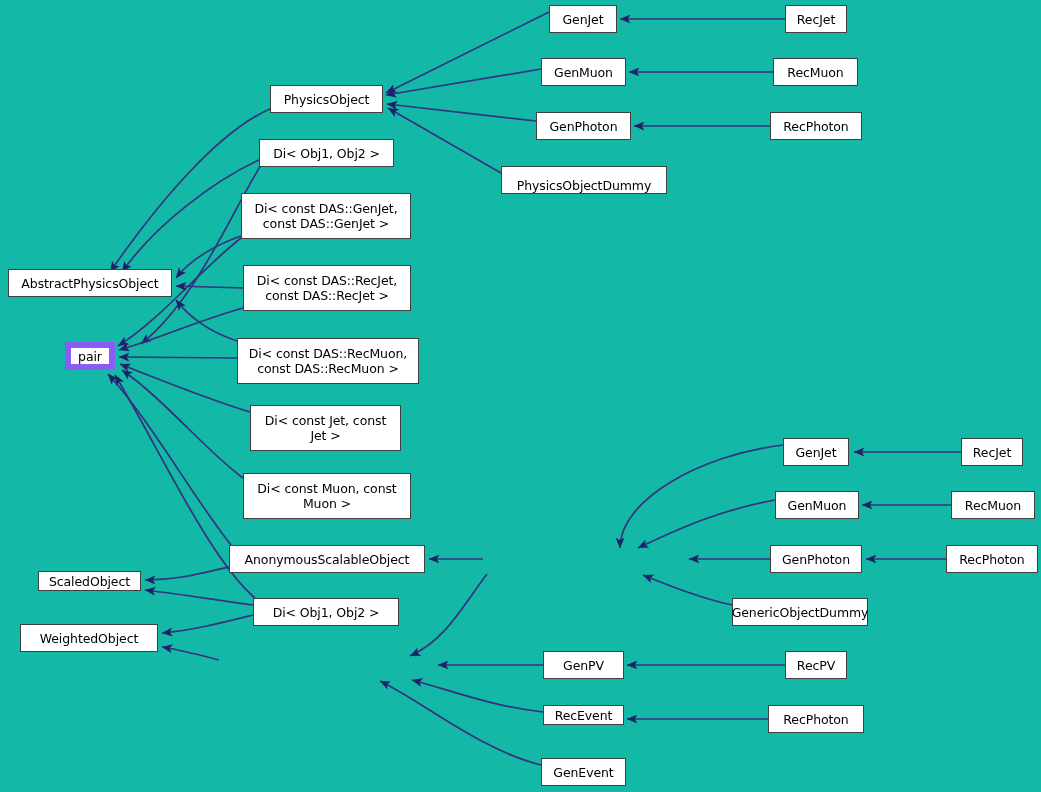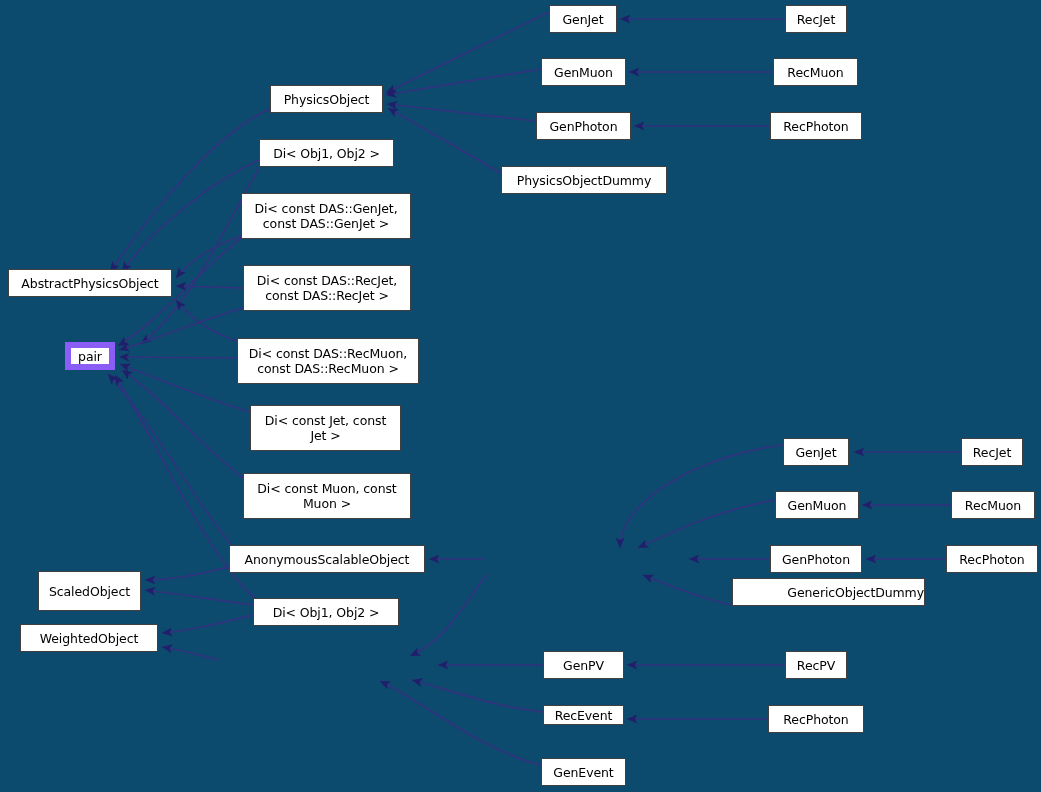--- a/index.html
+++ b/index.html
@@ -7,21 +7,21 @@
     padding: 0;
     background: #ffffff;
   }
   body {
     font-family: "DejaVu Sans", sans-serif;
   }
   #diagram-root {
     position: relative;
     width: 1041px;
     height: 792px;
-    background: #0c4a6e;
+    background: #14b8a6;
     overflow: hidden;
   }
   #graph-svg {
     position: absolute;
     left: 0;
     top: 0;
     width: 1041px;
     height: 792px;
   }
   .cls-node {
@@ -150,21 +150,21 @@
   </div>
   <div class="cls-node" style="left:536px; top:112px; width:95px; height:28px;">
     <span class="cls-label">GenPhoton</span>
   </div>
   <div class="cls-node" style="left:770px; top:112px; width:92px; height:28px;">
     <span class="cls-label">RecPhoton</span>
   </div>
   <div class="cls-node" style="left:259px; top:139px; width:135px; height:28px;">
     <span class="cls-label">Di&lt; Obj1, Obj2 &gt;</span>
   </div>
-  <div class="cls-node" style="left:501px; top:166px; width:166px; height:28px;">
+  <div class="cls-node" style="left:501px; top:166px; width:166px; height:28px;align-items:flex-end;">
     <span class="cls-label">PhysicsObjectDummy</span>
   </div>
   <div class="cls-node" style="left:241px; top:193px; width:170px; height:46px;">
     <span class="cls-label">Di&lt; const DAS::GenJet,
 const DAS::GenJet &gt;</span>
   </div>
   <div class="cls-node" style="left:243px; top:265px; width:168px; height:46px;">
     <span class="cls-label">Di&lt; const DAS::RecJet,
 const DAS::RecJet &gt;</span>
   </div>
@@ -201,27 +201,27 @@
   </div>
   <div class="cls-node" style="left:229px; top:545px; width:196px; height:28px;">
     <span class="cls-label">AnonymousScalableObject</span>
   </div>
   <div class="cls-node" style="left:770px; top:545px; width:92px; height:28px;">
     <span class="cls-label">GenPhoton</span>
   </div>
   <div class="cls-node" style="left:946px; top:545px; width:92px; height:28px;">
     <span class="cls-label">RecPhoton</span>
   </div>
-  <div class="cls-node" style="left:38px; top:571px; width:103px; height:40px;text-align:right;">
+  <div class="cls-node" style="left:38px; top:571px; width:103px; height:20px;text-align:right;">
     <span class="cls-label">ScaledObject</span>
   </div>
   <div class="cls-node" style="left:253px; top:598px; width:146px; height:28px;">
     <span class="cls-label">Di&lt; Obj1, Obj2 &gt;</span>
   </div>
-  <div class="cls-node" style="left:732px; top:578px; width:193px; height:28px;justify-content:flex-end;">
+  <div class="cls-node" style="left:732px; top:598px; width:136px; height:28px;">
     <span class="cls-label">GenericObjectDummy</span>
   </div>
   <div class="cls-node" style="left:20px; top:624px; width:138px; height:28px;">
     <span class="cls-label">WeightedObject</span>
   </div>
   <div class="cls-node" style="left:543px; top:651px; width:81px; height:28px;">
     <span class="cls-label">GenPV</span>
   </div>
   <div class="cls-node" style="left:785px; top:651px; width:62px; height:28px;">
     <span class="cls-label">RecPV</span>

